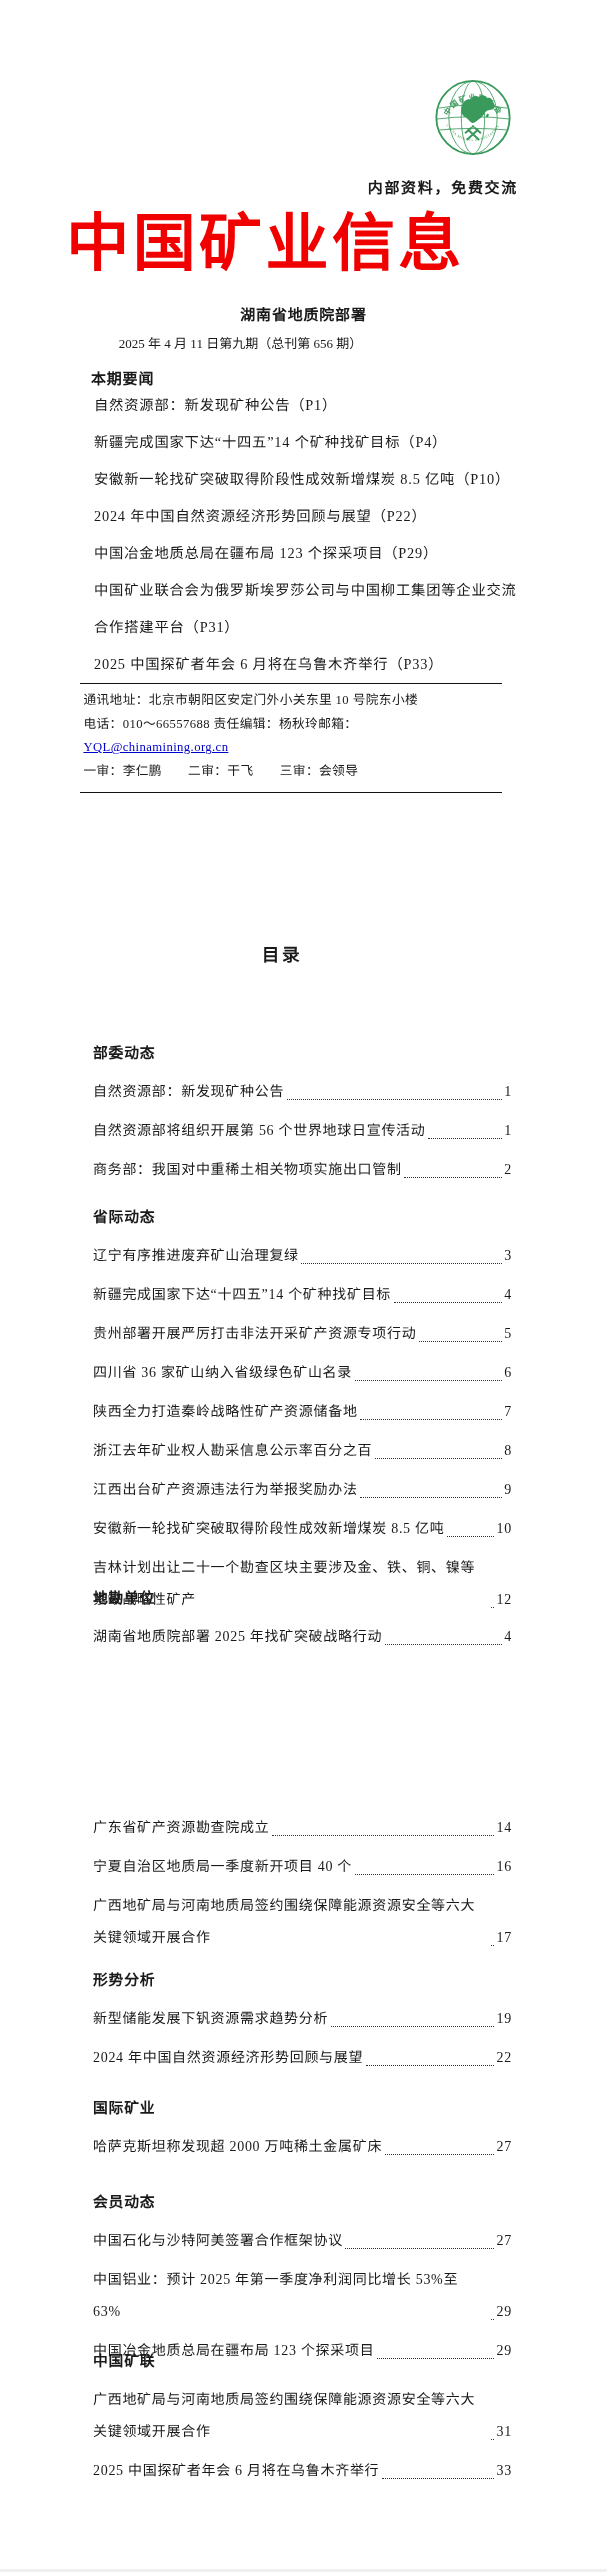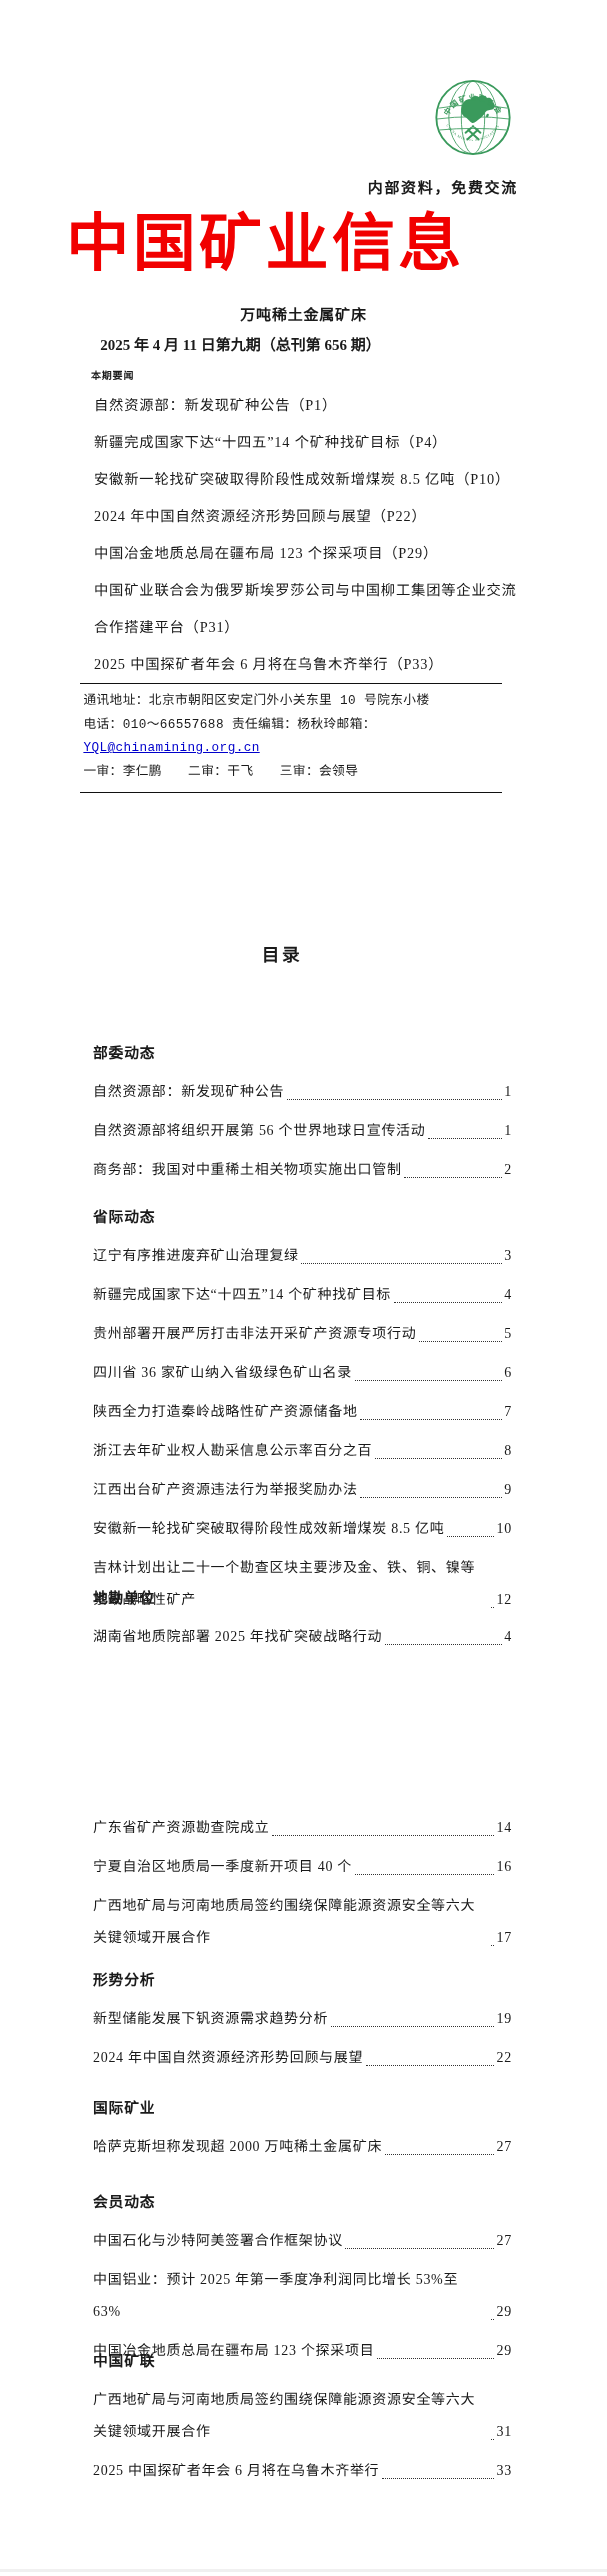--- a/index.html
+++ b/index.html
@@ -6,30 +6,30 @@
   #page{position:relative;width:607px;height:2576px;background:#ffffff;overflow:hidden;
         font-family:"Liberation Serif","DejaVu Serif",serif;color:#1a1a1a;}
   .abs{position:absolute;}
 
   
   #logo{left:434px;top:78px;width:78px;height:79px;}
   #notice{top:176px;right:89px;font-size:15px;font-weight:bold;letter-spacing:1.7px;padding-left:32px;}
   #journal-title{top:209px;left:0;width:531px;text-align:center;
       font-size:63px;font-weight:bold;letter-spacing:3.4px;line-height:71px;}
   #organizer{top:303px;left:0;width:607px;text-align:center;font-size:15px;font-weight:bold;letter-spacing:0.8px;}
-  #issue-line{top:333px;left:0;width:481px;text-align:center;font-size:15px;font-weight:bold;}
-
-  
-  #hl-heading{top:367px;left:91px;font-size:10px;font-weight:bold;letter-spacing:0.8px;}
+  #issue-line{top:333px;left:0;width:481px;text-align:center;font-size:13px;font-weight:normal;}
+
+  
+  #hl-heading{top:367px;left:91px;font-size:15px;font-weight:bold;letter-spacing:0.8px;}
   #hl-list{top:387px;left:94px;width:426px;font-size:14.3px;letter-spacing:0.8px;line-height:37px;}
   .hl-item{display:block;}
 
   
   #contact{top:683px;left:80px;width:419px;border-top:1.7px solid #111;border-bottom:1.7px solid #111;
-           padding:5px 0 8.4px 3.4px;font-size:12.7px;letter-spacing:0.4px;line-height:23.6px;font-family:Liberation Mono, monospace;}
+           padding:5px 0 8.4px 3.4px;font-size:12.7px;letter-spacing:0.4px;line-height:23.6px;}
   #contact a{color:#0000cc;text-decoration:underline;}
 
   
   #toc-title{top:940px;left:0;width:564px;text-align:center;font-size:17.7px;font-weight:bold;letter-spacing:2.5px;}
   .toc-group{position:absolute;left:93px;width:419px;}
   .toc-heading{font-size:14.8px;font-weight:bold;letter-spacing:0.8px;line-height:32px;}
   .toc-row{display:flex;align-items:flex-end;line-height:32px;font-size:14px;letter-spacing:0.7px;margin-top:7px;}
   .toc-text{flex:0 1 auto;}
   .toc-dots{flex:1 1 3.4px;min-width:3.4px;border-bottom:1.7px dotted #333;margin:0 2.5px 7.6px 2.5px;}
   .toc-page{flex:0 0 auto;}
@@ -68,21 +68,21 @@
     <text font-size="9.5" fill="#3a9a5c" font-weight="bold" letter-spacing="2">
       <textPath href="#arcTop" startOffset="50%" text-anchor="middle">中国矿业联合会</textPath>
     </text>
     <text font-size="4.6" fill="#3a9a5c" letter-spacing="0.8">
       <textPath href="#arcBot" startOffset="50%" text-anchor="middle">CHINA MINING ASSOCIATION</textPath>
     </text>
   </svg>
 
   <div id="notice" class="abs">内部资料，免费交流</div>
   <div id="journal-title" class="abs" style="color:#f10000;">中国矿业信息</div>
-  <div id="organizer" class="abs">万吨稀土金属矿床</div>
+  <div id="organizer" class="abs">湖南省地质院部署</div>
   <div id="issue-line" class="abs">2025 年 4 月 11 日第九期（总刊第 656 期）</div>
 
   <div id="hl-heading" class="abs">本期要闻</div>
   <div id="hl-list" class="abs">
     <span class="hl-item">自然资源部：新发现矿种公告（P1）</span>
     <span class="hl-item">新疆完成国家下达“十四五”14 个矿种找矿目标（P4）</span>
     <span class="hl-item">安徽新一轮找矿突破取得阶段性成效新增煤炭 8.5 亿吨（P10）</span>
     <span class="hl-item">2024 年中国自然资源经济形势回顾与展望（P22）</span>
     <span class="hl-item">中国冶金地质总局在疆布局 123 个探采项目（P29）</span>
     <span class="hl-item">中国矿业联合会为俄罗斯埃罗莎公司与中国柳工集团等企业交流合作搭建平台（P31）</span>

